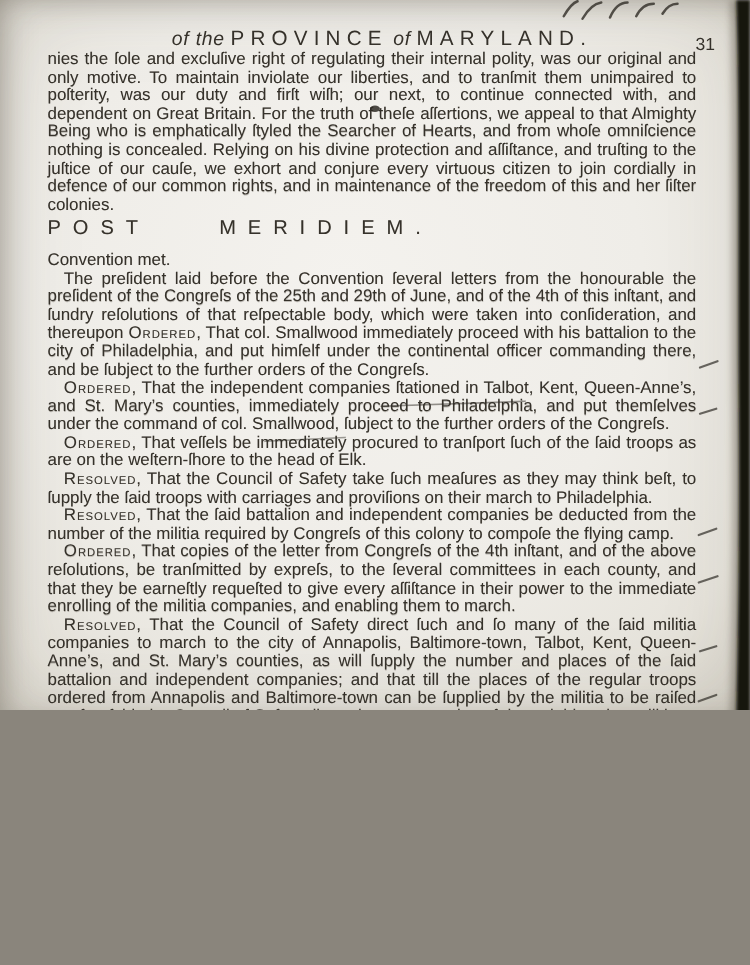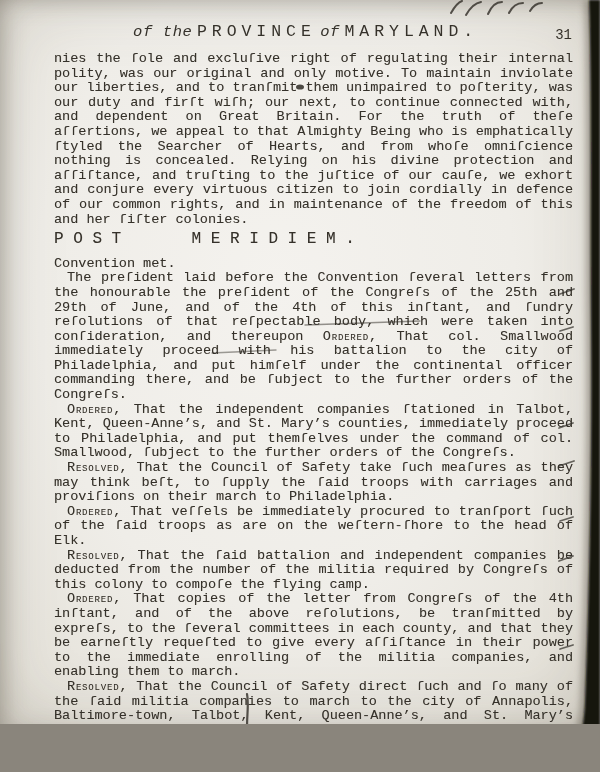--- a/index.html
+++ b/index.html
@@ -5,27 +5,27 @@
   html, body {
     margin: 0;
     padding: 0;
     width: 600px;
     height: 772px;
     background: #8a857c;
   }
   .page {
     position: relative;
     width: 600px;
-    height: 724px;
+    height: 568px;
     overflow: hidden;
     background: radial-gradient(ellipse at 46% 40%, #f4f2ee 0%, #efede8 52%, #e6e3db 82%, #d8d4ca 100%);
     box-shadow: inset 14px 0 26px -12px rgba(90,82,70,.40),
                 inset 0 12px 26px -14px rgba(90,82,70,.35),
                 inset 0 0 70px rgba(95,88,75,.16);
-    font-family: Liberation Mono, monospace;
+    font-family: Liberation Sans, sans-serif;
     color: #35312a;
   }
   .header {
     position: absolute;
     top: 22px;
     left: 38px;
     right: 28px;
     height: 26px;
   }
   .header-title {
@@ -45,28 +45,27 @@
     margin: 0 .1em;
   }
   .page-number {
     position: absolute;
     right: 0;
     top: 5px;
     font-size: 14px;
   }
   .text {
     position: absolute;
-    top: 52px;
+    top: 40px;
     left: 38px;
     width: 519px;
     font-size: 13.5px;
     line-height: 14.6px;
     text-align: justify;
     text-shadow: .2px .2px 0 rgba(60,54,44,.28);
-    margin-left: 16px;
   }
   .text p { margin: 0; }
   .opening { text-indent: 0; }
   .adjourned {
     text-align: center;
     text-indent: 0;
     margin: 10px 0 9px 0 !important;
   }
   .section {
     font-size: 16px;
@@ -106,23 +105,23 @@
 
   <div class="text">
     <p class="opening">nies the ſole and excluſive right of regulating their internal polity, was our original and only motive. To maintain inviolate our liberties, and to tranſmit them unimpaired to poſterity, was our duty and firſt wiſh; our next, to continue connected with, and dependent on Great Britain. For the truth of theſe aſſertions, we appeal to that Almighty Being who is emphatically ſtyled the Searcher of Hearts, and from whoſe omniſcience nothing is concealed. Relying on his divine protection and aſſiſtance, and truſting to the juſtice of our cauſe, we exhort and conjure every virtuous citizen to join cordially in defence of our common rights, and in maintenance of the freedom of this and her ſiſter colonies.</p>
     <h2 class="section">POST MERIDIEM.</h2>
     <p class="convention">Convention met.</p>
 
     <p class="para"><span>The preſident laid before the Convention ſeveral letters from the honourable the preſident of the Congreſs of the 25th and 29th of June, and of the 4th of this inſtant, and ſundry reſolutions of that reſpectable body, which were taken into conſideration, and thereupon </span><span class="lead">Ordered</span><span>, That col. Smallwood immediately proceed with his battalion to the city of Philadelphia, and put himſelf under the continental officer commanding there, and be ſubject to the further orders of the Congreſs.</span></p>
 
     <p class="para"><span></span><span class="lead">Ordered</span><span>, That the independent companies ſtationed in Talbot, Kent, Queen-Anne’s, and St. Mary’s counties, immediately proceed to Philadelphia, and put themſelves under the command of col. Smallwood, ſubject to the further orders of the Congreſs.</span></p>
 
+    <p class="para"><span></span><span class="lead">Ordered</span><span>, That veſſels be immediately procured to tranſport ſuch of the ſaid troops as are on the weſtern-ſhore to the head of Elk.</span></p>
+
     <p class="para"><span></span><span class="lead">Resolved</span><span>, That the Council of Safety take ſuch meaſures as they may think beſt, to ſupply the ſaid troops with carriages and proviſions on their march to Philadelphia.</span></p>
-
-    <p class="para"><span></span><span class="lead">Ordered</span><span>, That veſſels be immediately procured to tranſport ſuch of the ſaid troops as are on the weſtern-ſhore to the head of Elk.</span></p>
 
     <p class="para"><span></span><span class="lead">Resolved</span><span>, That the ſaid battalion and independent companies be deducted from the number of the militia required by Congreſs of this colony to compoſe the flying camp.</span></p>
 
     <p class="para"><span></span><span class="lead">Ordered</span><span>, That copies of the letter from Congreſs of the 4th inſtant, and of the above reſolutions, be tranſmitted by expreſs, to the ſeveral committees in each county, and that they be earneſtly requeſted to give every aſſiſtance in their power to the immediate enrolling of the militia companies, and enabling them to march.</span></p>
 
     <p class="para"><span></span><span class="lead">Resolved</span><span>, That the Council of Safety direct ſuch and ſo many of the ſaid militia companies to march to the city of Annapolis, Baltimore-town, Talbot, Kent, Queen-Anne’s, and St. Mary’s counties, as will ſupply the number and places of the ſaid battalion and independent companies; and that till the places of the regular troops ordered from Annapolis and Baltimore-town can be ſupplied by the militia to be raiſed as aforeſaid, the Council of Safety direct three companies of the neighbouring militia to march into Annapolis, and two companies of the neighbouring militia to march into Baltimore-town.</span></p>
 
 
     <p class="catchword">militia</p>
   </div>

